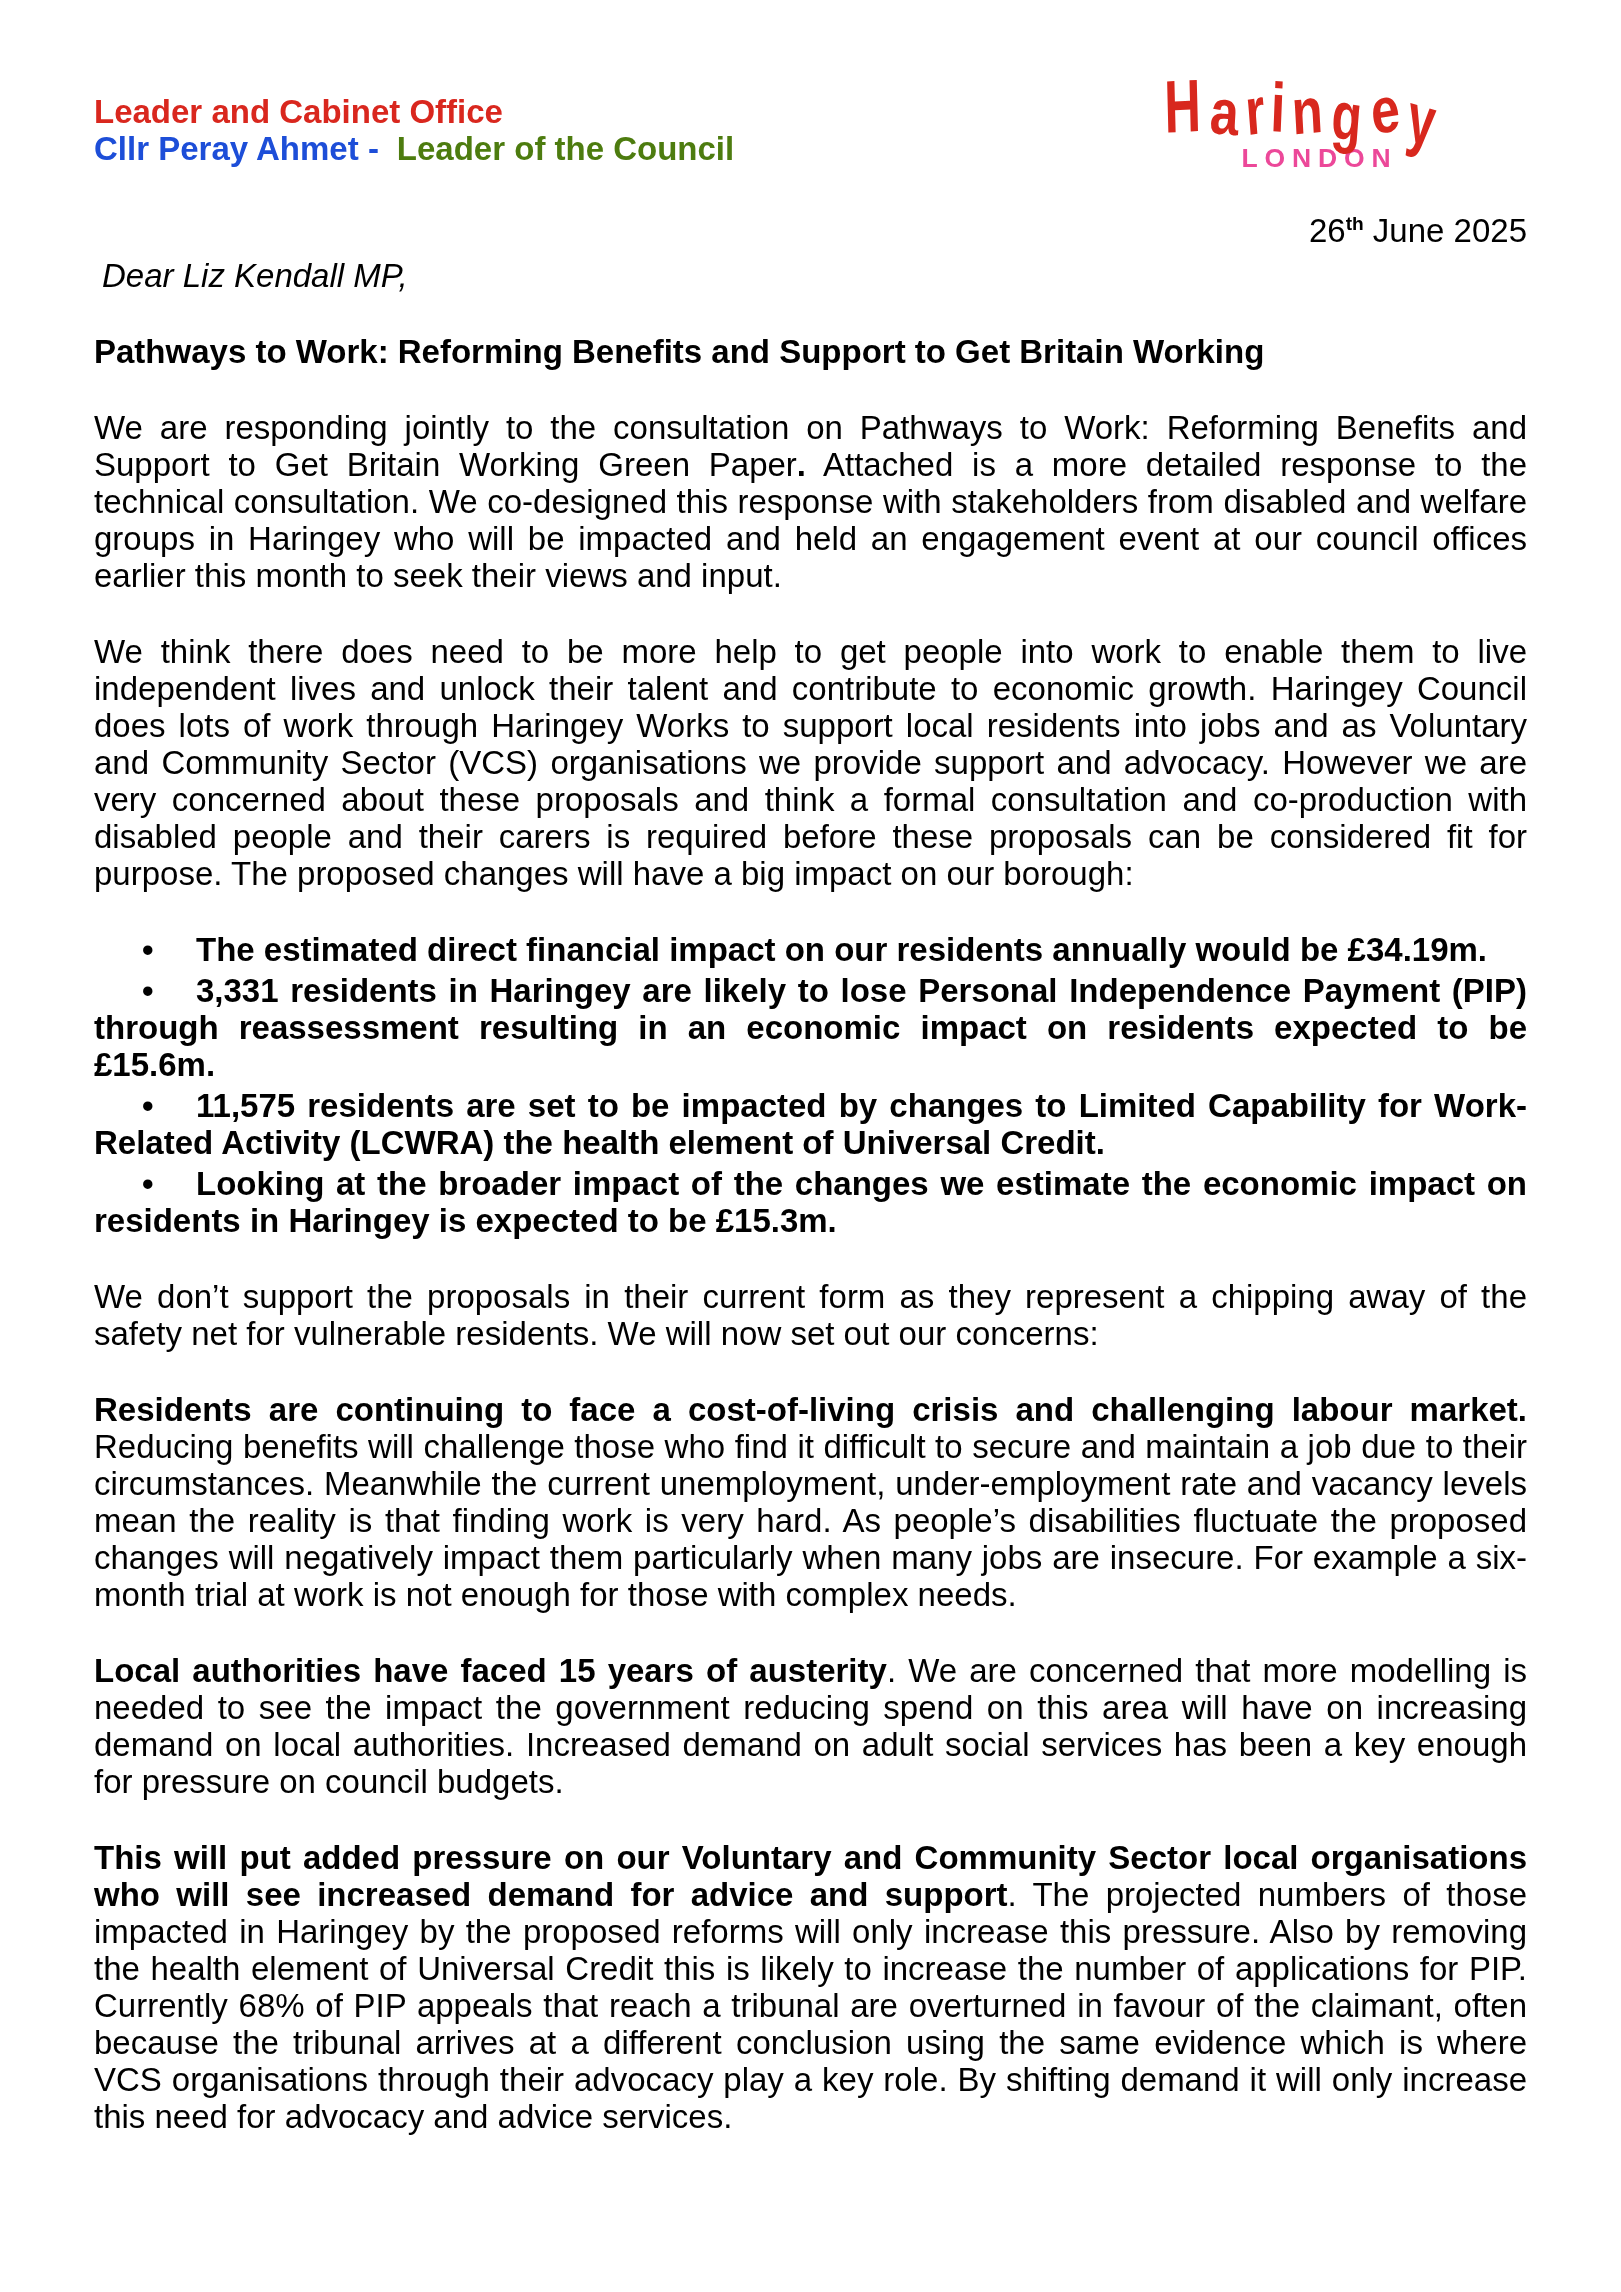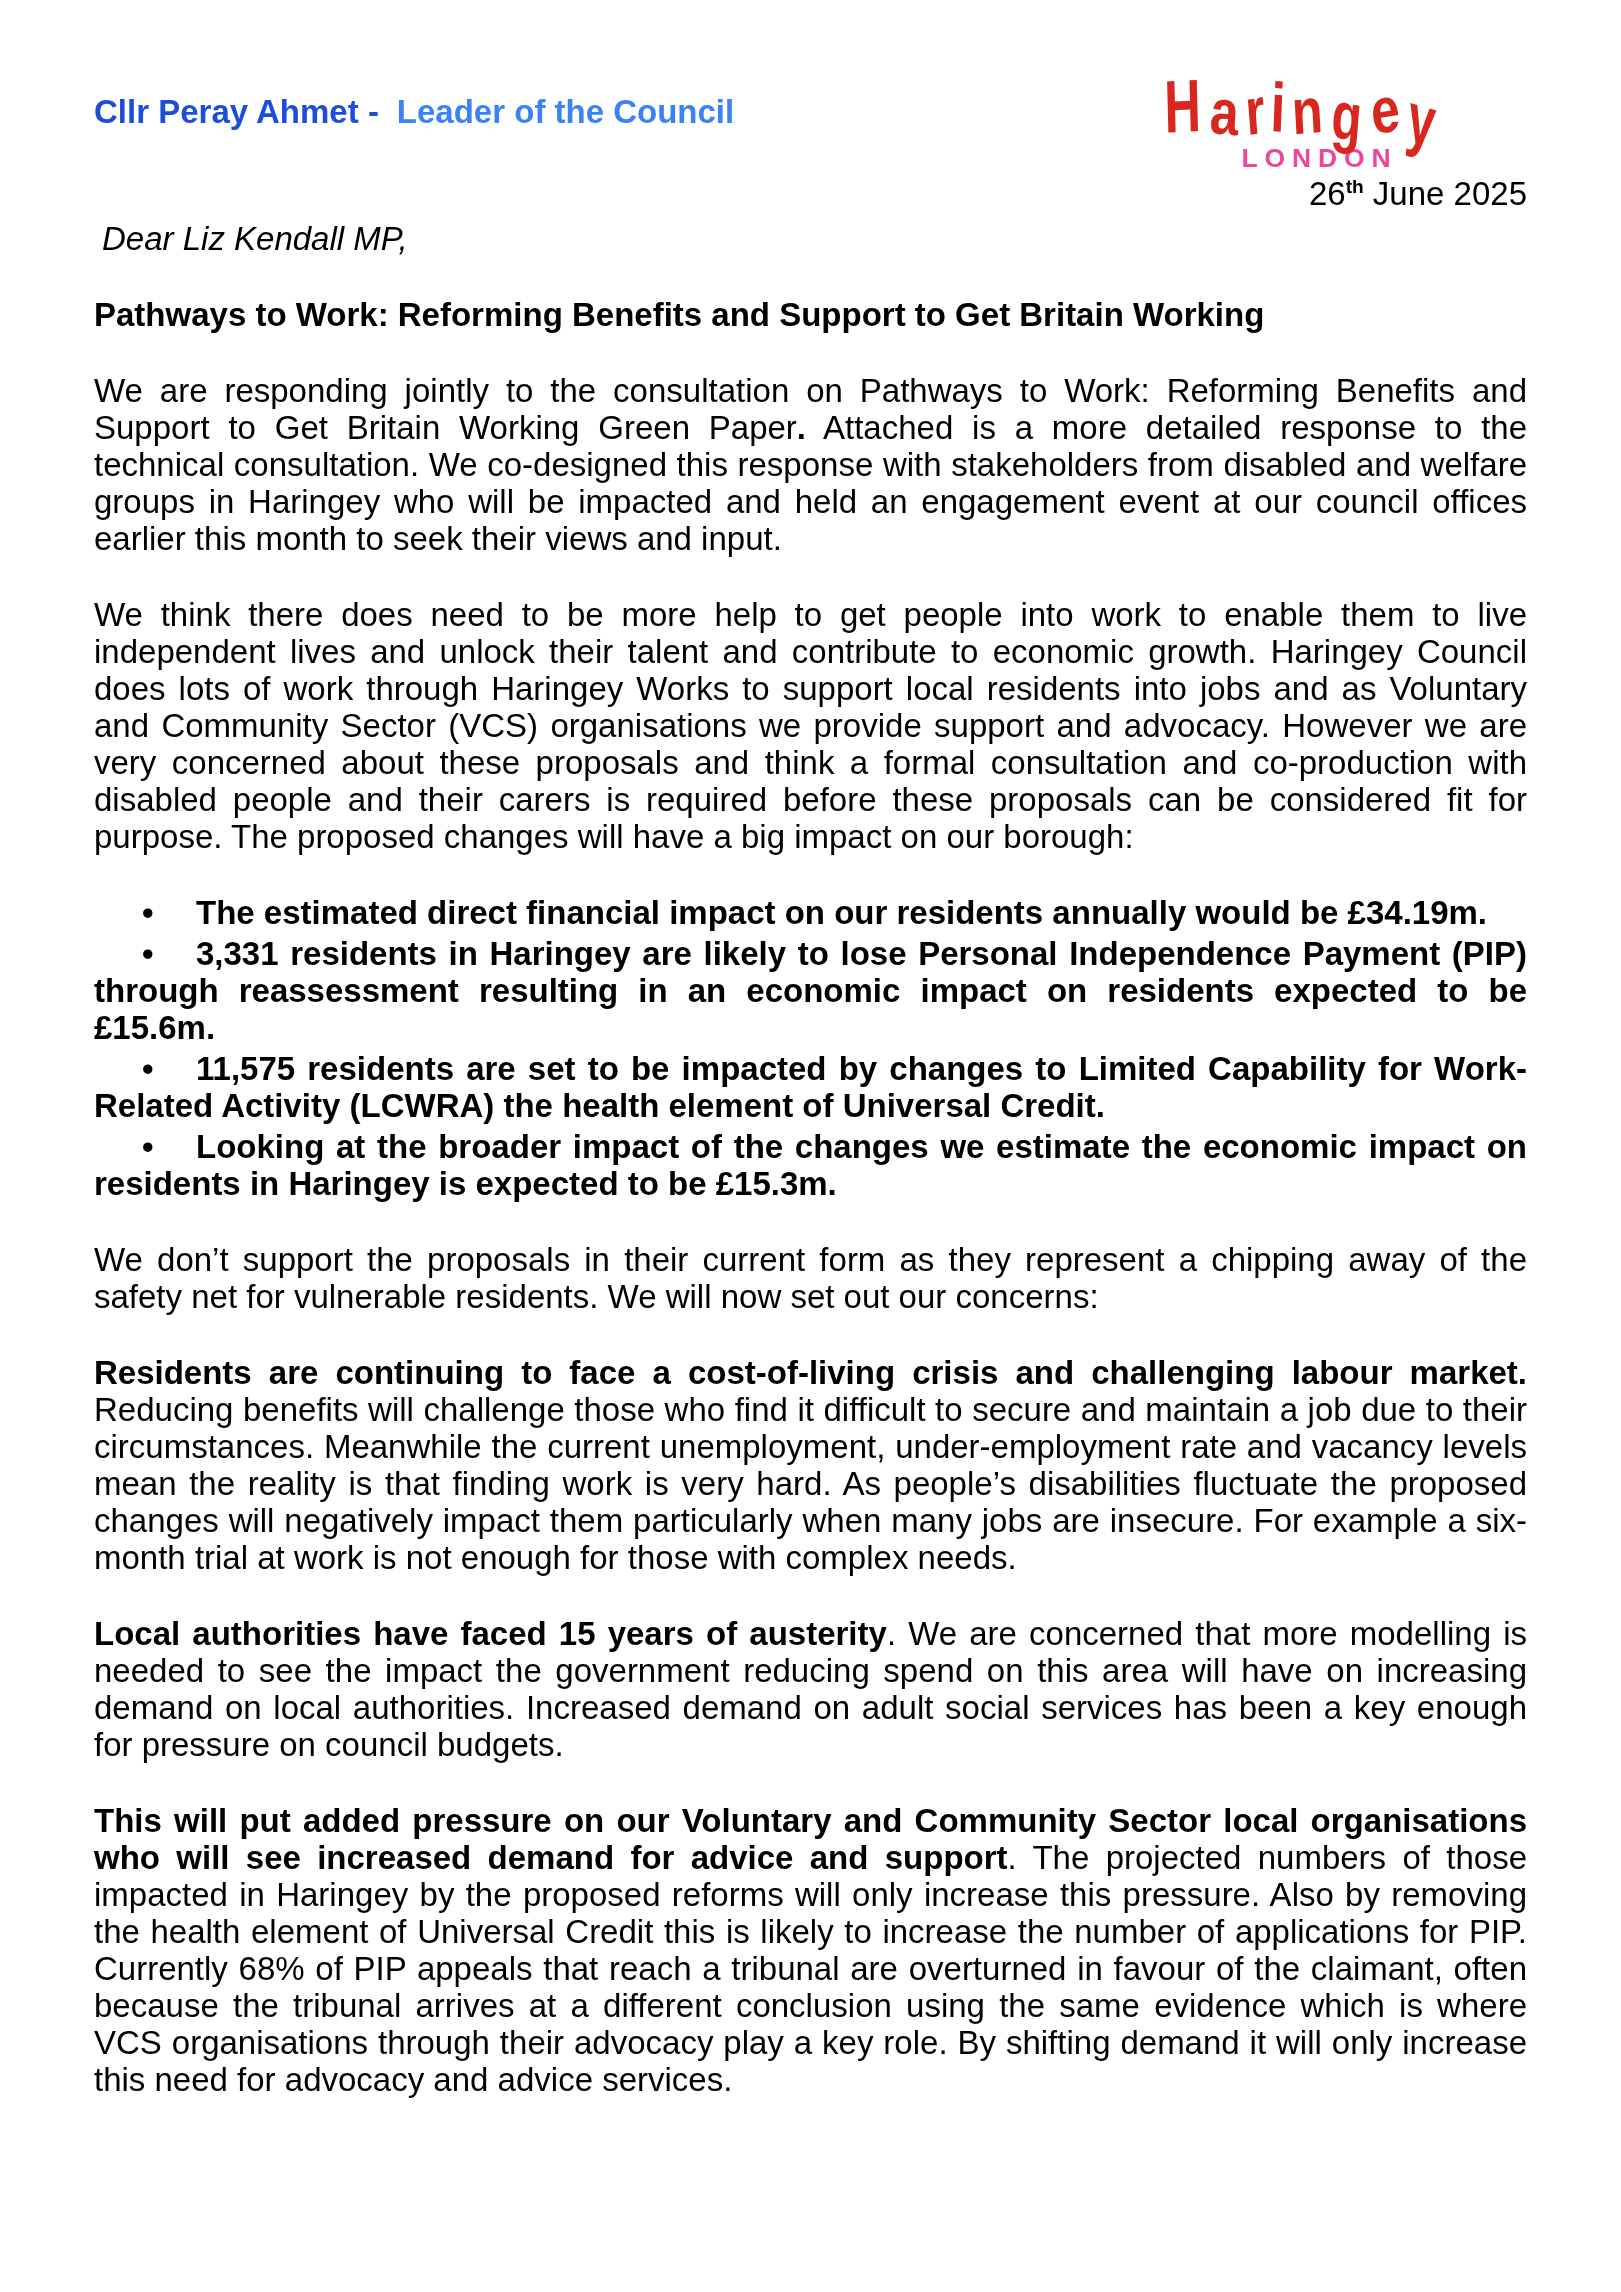--- a/index.html
+++ b/index.html
@@ -13,21 +13,21 @@
     font-family:"Liberation Sans", sans-serif;
     font-size:33px;
     line-height:37px;
     color:#000000;
     overflow:hidden;
   }
   .letterhead{margin-bottom:45px;}
   .office{font-weight:700;color:#d9271e;}
   .councillor-line{font-weight:700;}
   .councillor-name{color:#1d4ed8;}
-  .councillor-role{color:#3b82f6;margin-left:8.8px;}
+  .councillor-role{color:#4d7c0f;margin-left:8.8px;}
   .recipient div{text-align:left;}
   .dateline{text-align:right;}
   .dateline sup{font-size:0.58em;line-height:0;vertical-align:super;font-weight:bold;}
   .salutation{margin:8px;font-style:italic;}
   .subject{font-weight:700;margin:39px 0 39px 0;}
   .letter-body p{margin:0;}
   .letter-body p.para{text-align:justify;margin:39px 0 39px 0;}
   .letter-body p.para:first-child{margin-top:0;}
   .letter-body p.bullet{
     text-align:justify;
@@ -55,20 +55,21 @@
     margin:5.9px 0 0 35px;
     color:#ec4899;font-weight:700;font-size:26.5px;letter-spacing:6.9px;line-height:1;text-align:center;
   }
 </style>
 </head>
 <body>
 
 <div class="page">
 
   <div class="letterhead">
+    <div class="office">Leader and Cabinet Office</div>
     <div class="councillor-line">
       <span class="councillor-name">Cllr Peray Ahmet -</span>
       <span class="councillor-role">Leader of the Council</span>
     </div>
   </div>
 
   <div class="logo">
     <div class="logo-word">
         <span>H</span>
         <span>a</span>

